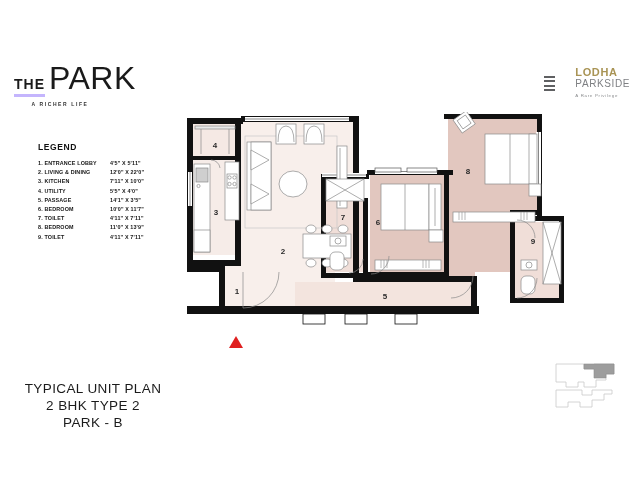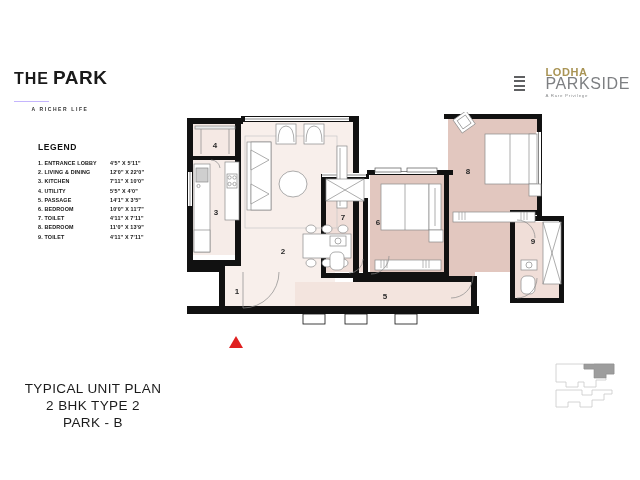--- a/index.html
+++ b/index.html
@@ -9,37 +9,37 @@
     overflow:hidden;position:relative;
   }
   #canvas{position:absolute;left:0;top:0;width:640px;height:480px;}
 
   
   .brand-park{position:absolute;left:14px;top:66px;width:130px;}
   .brand-park .line1{
     display:flex;align-items:baseline;gap:4px;color:#1a1a1a;
   }
   .brand-park .the{
-    font-size:16px;font-weight:700;letter-spacing:1px;
-    border-bottom:1px solid #c4b5fd;padding-bottom:17px;line-height:11px;
+    font-size:14px;font-weight:700;letter-spacing:1px;
+    border-bottom:3px solid #c4b5fd;padding-bottom:4px;line-height:11px;
   }
   .brand-park .park{
-    font-size:19px;font-weight:700;letter-spacing:0.5px;line-height:24px;
+    font-size:32px;font-weight:400;letter-spacing:0.5px;line-height:24px;
   }
   .brand-park .tag{
     font-size:5px;letter-spacing:1.6px;color:#333;margin-top:4px;
     text-align:center;width:92px;font-weight:600;
   }
 
   
   .brand-lodha{position:absolute;right:10px;top:67px;display:flex;gap:20px;}
   .lodha-bars{display:flex;flex-direction:column;justify-content:center;gap:2.2px;padding-top:2px;}
   .lodha-bars i{display:block;width:11px;height:2px;background:#5f6062;}
   .lodha-txt .l1{font-size:11px;font-weight:700;letter-spacing:0.6px;color:#a99455;line-height:11px;}
-  .lodha-txt .l2{font-size:16px;font-weight:400;letter-spacing:0.6px;color:#7d7f82;line-height:12px;}
+  .lodha-txt .l2{font-size:10px;font-weight:400;letter-spacing:0.6px;color:#7d7f82;line-height:12px;}
   .lodha-txt .l3{font-size:4.4px;letter-spacing:0.7px;color:#8a8c8e;margin-top:3px;}
 
   
   .legend{position:absolute;left:38px;top:142px;}
   .legend-title{font-size:8.5px;font-weight:700;letter-spacing:0.6px;color:#111;margin-bottom:7px;}
   .legend-row{display:flex;font-size:5.4px;line-height:9.2px;color:#151515;font-weight:600;letter-spacing:0.15px;}
   .legend-row .lbl{width:72px;white-space:nowrap;}
   .legend-row .dim{white-space:nowrap;}
 
   

